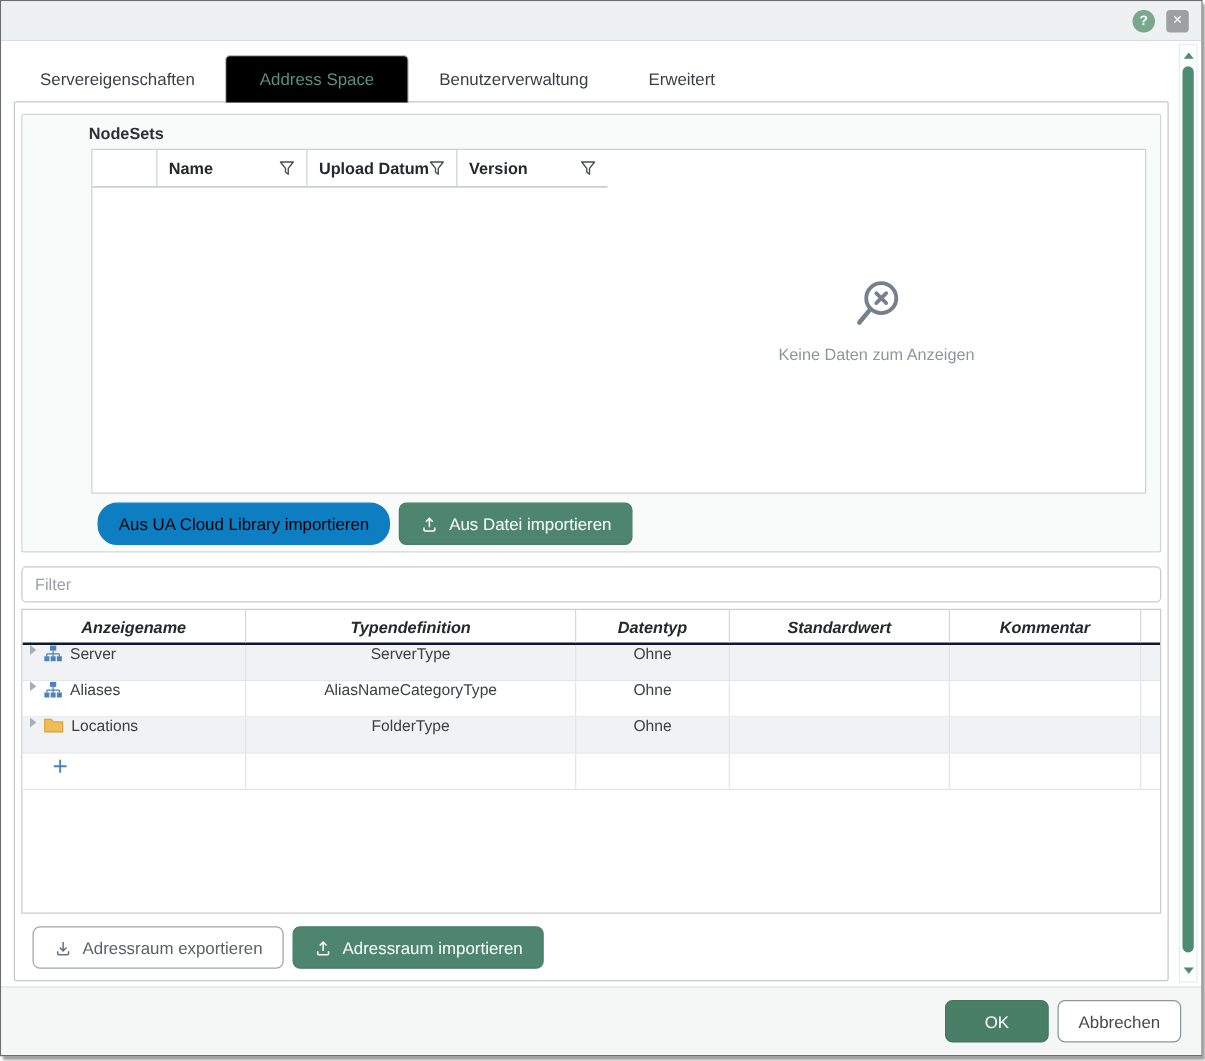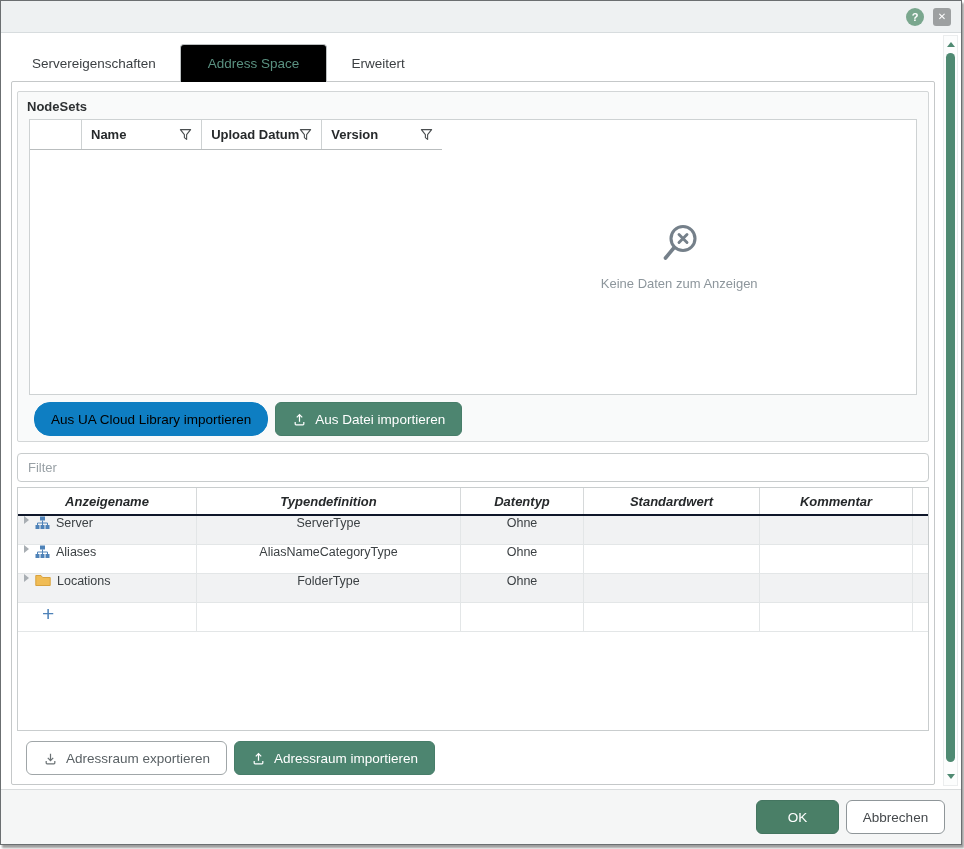--- a/index.html
+++ b/index.html
@@ -18,21 +18,21 @@
     font-size:10px; display:flex; align-items:center; justify-content:center; cursor:pointer;}
   
   .content { position:relative; flex:1; background:#fff; }
   .tabs { position:absolute; top:0; left:7px; height:49px; display:flex; align-items:flex-end; z-index:2; }
   .tab { display:flex; align-items:center; height:37px; padding:0 24px; font-size:13.5px; color:#3b3f42; cursor:pointer; white-space:nowrap;}
   .tab.active { height:38px; background:#000000; border:1px solid #bcc0c1; border-bottom:none;
     border-radius:4px 4px 0 0; color:#5a9181; padding:0 27px; }
   .panel { position:absolute; top:48px; left:10px; width:924px; height:704px;
     border:1px solid #c5c8c9; border-radius:2px; background:#fff; z-index:1; }
   
-  .groupbox { margin:9px 5px 0 5px; height:351px; border:1px solid #d3d6d7; border-radius:2px; background:#f9fafa; }
+  .groupbox { margin:9px 5px 0 5px; height:351px; border:1px solid #d3d6d7; border-radius:2px; background:#f9fafa;padding-left:44px; }
   .gb-label { padding:7px 0 4px 9px; font-weight:bold; font-size:13px; color:#2d3032; }
   .ns-table { margin:1px 11px 0 11px; height:276px; border:1px solid #ced2d3; background:#fff;
     display:flex; flex-direction:row; }
   .ns-head { display:grid; grid-template-columns:52px 1fr 1fr 1fr; height:30px; border-bottom:1px solid #b9bdbe; flex:none;}
   .ns-hc { display:flex; align-items:center; padding:0 9px; font-weight:bold; font-size:13px; color:#26292b; cursor:pointer;}
   .ns-hc.div { border-right:1px solid #ced2d3; }
   .funnel { margin-left:auto; display:flex; cursor:pointer; }
   .ns-body { flex:1; display:flex; flex-direction:column; align-items:center; justify-content:center; gap:9px; }
   .empty-text { font-size:13px; color:#8d969c; }
   
@@ -88,20 +88,21 @@
     <div class="title">OPC UA Server</div>
     <div class="icon-help">?</div>
     <div class="icon-close">✕</div>
   </div>
 
   <div class="content">
 
     <div class="tabs">
       <div class="tab">Servereigenschaften</div>
       <div class="tab active">Address Space</div>
+      <div class="tab">Benutzerverwaltung</div>
       <div class="tab">Erweitert</div>
     </div>
 
     <div class="panel">
 
       <div class="groupbox">
         <div class="gb-label">NodeSets</div>
 
         <div class="ns-table">
           <div class="ns-head">

